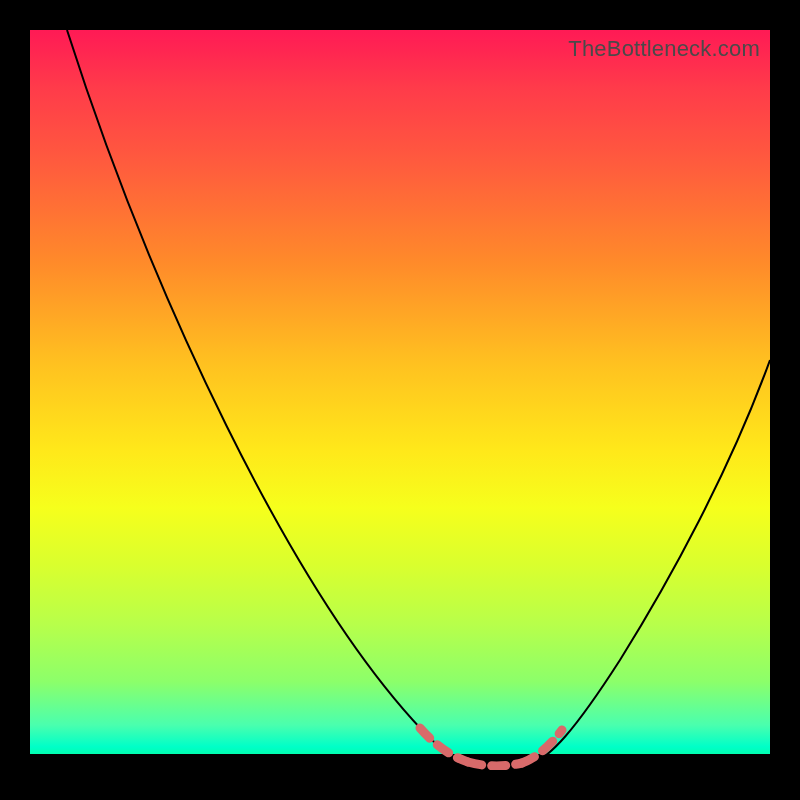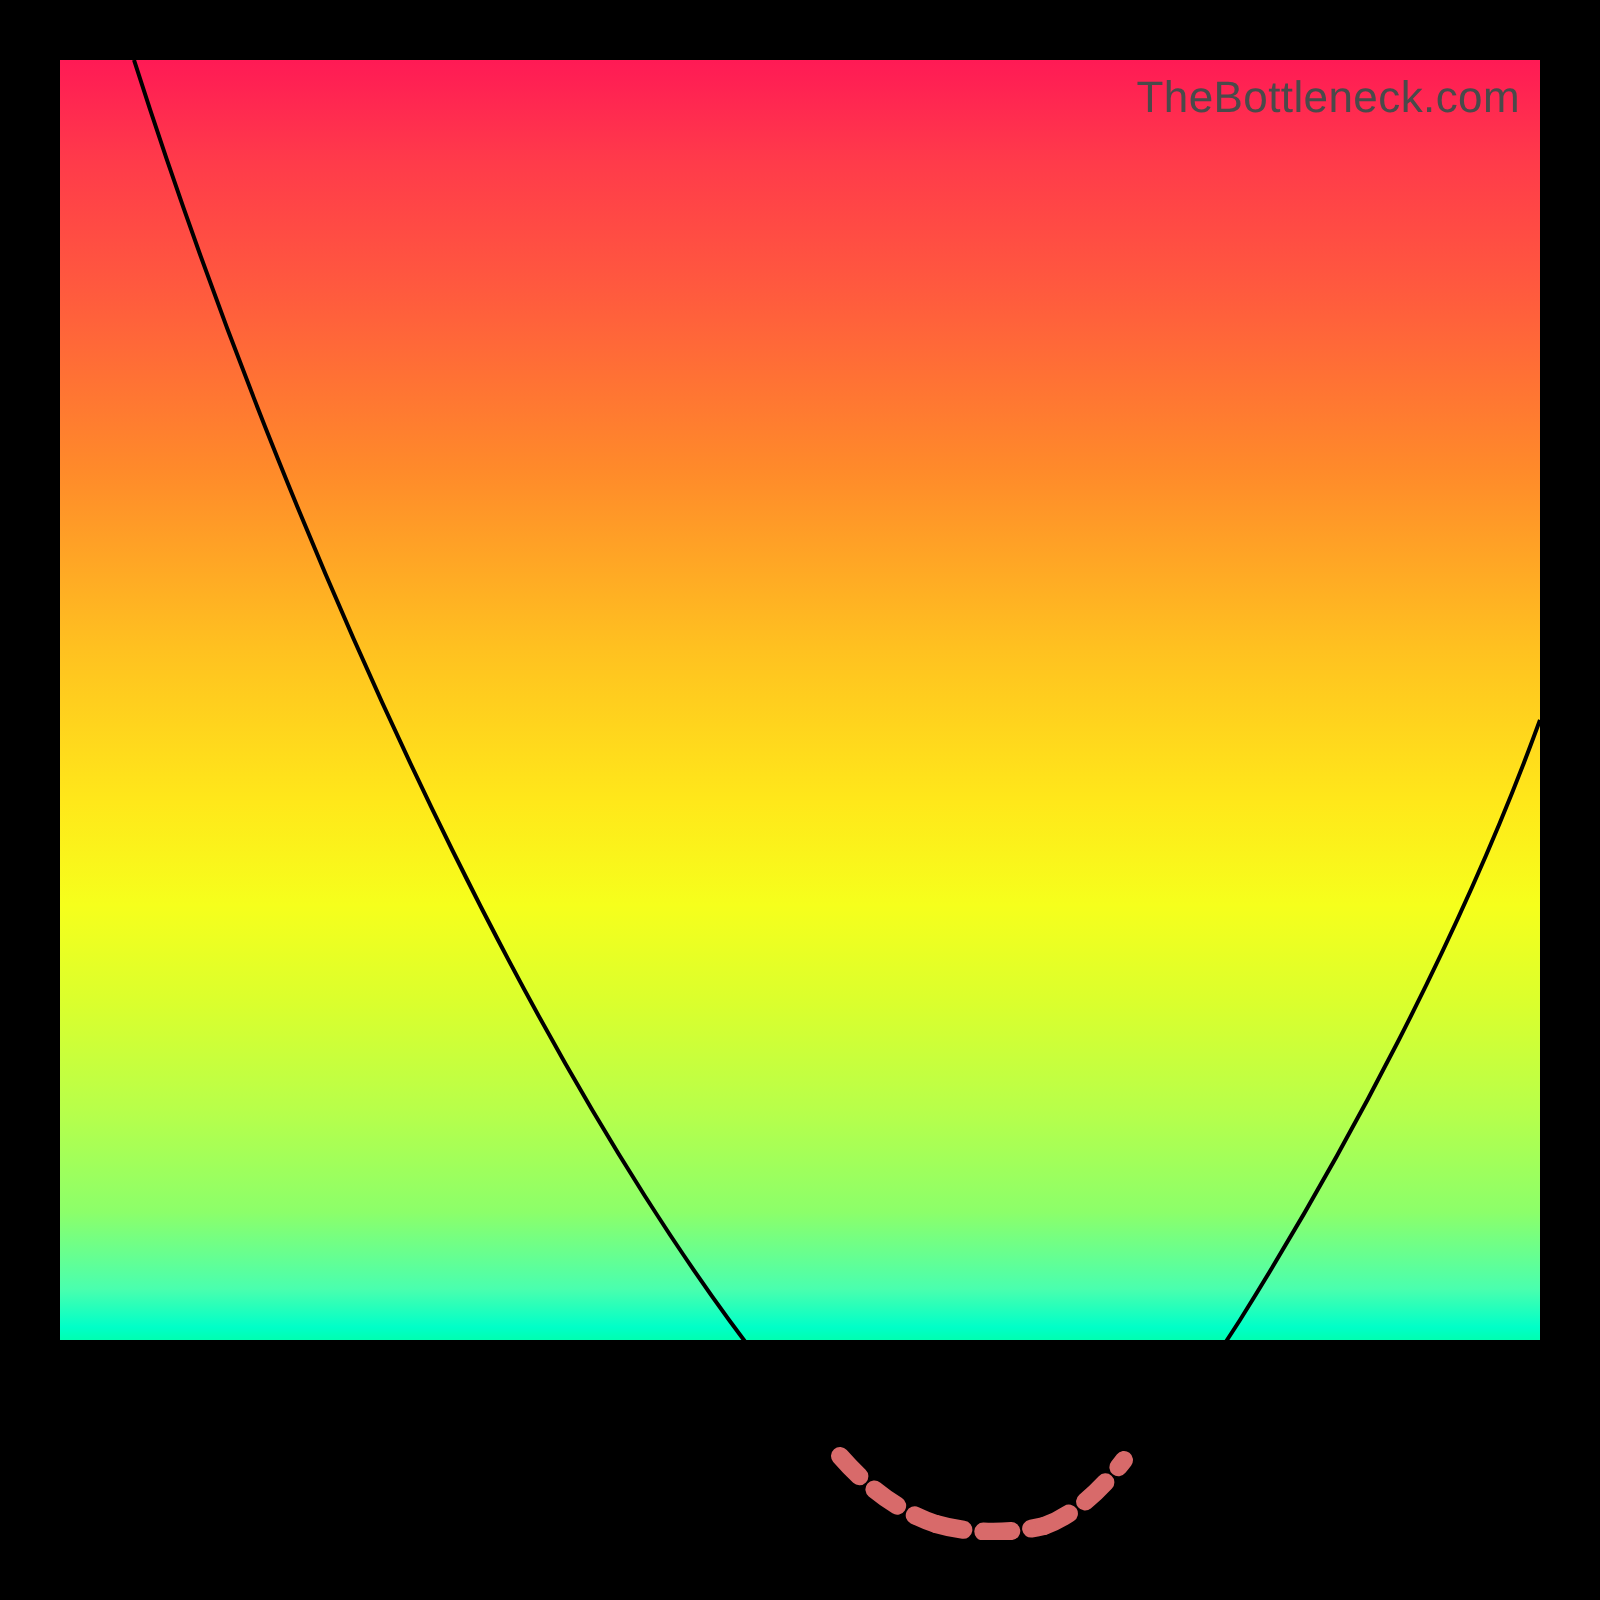--- a/index.html
+++ b/index.html
@@ -17,21 +17,21 @@
     top: 0;
     width: 800px;
     height: 800px;
     background: #000;
   }
   .plot-area {
     position: absolute;
     left: 30px;
     top: 30px;
     width: 740px;
-    height: 640px;
+    height: 724px;
     
     background: linear-gradient(
       to bottom,
       #ff1a55 0%,
       #ff3b4a 8%,
       #ff5a3e 18%,
       #ff8a2a 32%,
       #ffc120 46%,
       #ffe81a 58%,
       #f6ff1c 66%,

